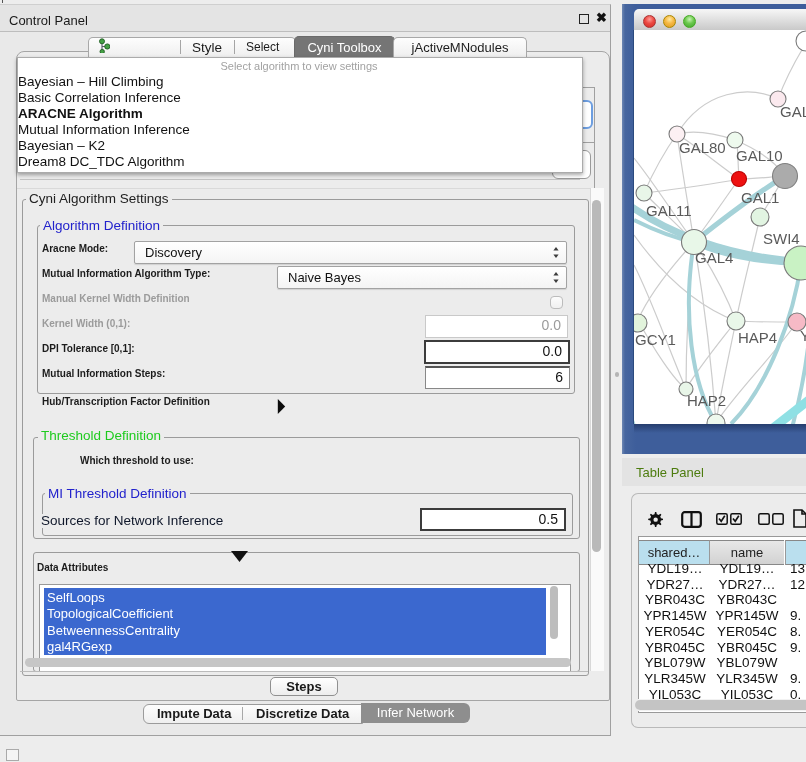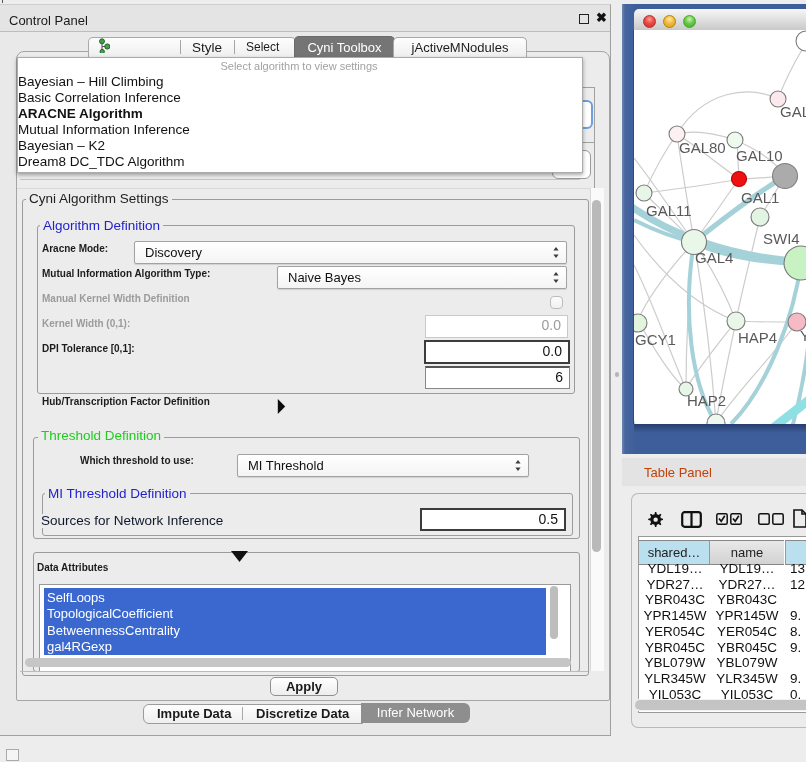--- a/index.html
+++ b/index.html
@@ -78,38 +78,32 @@
 
 <div class="lbl" style="left:42px;top:293px;color:#9b9b9b;">Manual Kernel Width Definition</div>
 <div class="abs" style="left:550px;top:296px;width:11px;height:11px;background:linear-gradient(#fcfcfc,#f0f0f0);border:1.5px solid #bcbcbc;border-radius:4px;"></div>
 
 <div class="lbl" style="left:42px;top:318px;color:#9b9b9b;">Kernel Width (0,1):</div>
 <div class="tf" style="left:425px;top:315px;width:135px;height:20px;border:1px solid #c9c9c9;color:#9b9b9b;padding:1px 6px 0 0;">0.0</div>
 
 <div class="lbl" style="left:42px;top:343px;">DPI Tolerance [0,1]:</div>
 <div class="tf" style="left:424px;top:340px;width:136px;height:19px;border:2px solid #3c3c3c;padding:1px 6px 0 0;">0.0</div>
 
+<div class="lbl" style="left:42px;top:368px;">Mutual Information Steps:</div>
 <div class="tf" style="left:425px;top:366px;width:137px;height:19px;border:1px solid #888;border-top:2px solid #555;padding:1px 6px 0 0;">6</div>
 
 <div class="lbl" style="left:42px;top:396px;">Hub/Transcription Factor Definition</div>
 <svg class="abs" style="left:277px;top:399px;" width="9" height="15" viewBox="0 0 9 15">
       <path d="M0.8 0 L8.2 7.5 L0.8 15 Z" fill="#0c0c0c"></path>
     </svg>
 
 <div class="gb" style="left:33px;top:437px;width:545px;height:100px;"></div>
 <div class="gbt" style="left:38px;top:429px;color:#1ecb1e;">Threshold Definition</div>
 
 <div class="lbl" style="left:80px;top:455px;">Which threshold to use:</div>
-<div class="combo" style="left:237px;top:454px;width:290px;height:21px;">
-      <span class="ct">MI Threshold</span>
- <svg class="spin" viewBox="0 0 6 11">
-        <path d="M3 0 L5.6 3.6 L0.4 3.6 Z" fill="#3c3c3c"></path>
-        <path d="M3 11 L5.6 7.4 L0.4 7.4 Z" fill="#3c3c3c"></path>
-      </svg>
-    </div>
 
 <div class="gb" style="left:42px;top:493px;width:529px;height:41px;"></div>
 <div class="gbt" style="left:45px;top:487px;color:#2222cc;">MI Threshold Definition</div>
 
 <div class="tf" style="left:420px;top:508px;width:136px;height:18px;border:2px solid #3c3c3c;padding:1px 6px 0 0;">0.5</div>
 
 <div class="gb" style="left:33px;top:552px;width:545px;height:118px;"></div>
 <div class="gbt" style="left:38px;top:514px;color:#0f172a;padding-right:26px;">Sources for Network Inference</div>
 <svg class="abs" style="left:231px;top:551px;" width="17" height="11" viewBox="0 0 17 11">
       <path d="M0 0 L17 0 L8.5 11 Z" fill="#111"></path>
@@ -119,21 +113,21 @@
 <div class="abs" style="left:39px;top:584px;width:530px;height:86px;background:#fff;border:1px solid #999;"></div>
 <div class="abs" style="left:44px;top:588px;width:502px;height:67px;background:#3b68cf;"></div>
 <div class="abs" style="left:47px;top:590px;font-size:13px;color:#fff;line-height:16.4px;">SelfLoops<br>TopologicalCoefficient<br>BetweennessCentrality<br>gal4RGexp</div>
 <div class="abs" style="left:550px;top:586px;width:8px;height:53px;background:#bdbdbd;border-radius:4px;"></div>
 <div class="abs" style="left:25px;top:658px;width:546px;height:9px;background:#c6c6c6;border-radius:4.5px;"></div>
 
 <div class="abs" style="left:590px;top:188px;width:13px;height:483px;background:#fafafa;border-left:1px solid #d8d8d8;"></div>
 <div class="abs" style="left:592px;top:200px;width:9px;height:352px;background:#b9b9b9;border-radius:4.5px;"></div>
 
 <div class="abs" style="left:20px;top:671px;width:568px;height:1px;background:#bbb;"></div>
-<div class="abs" style="left:270px;top:677px;width:66px;height:17px;background:linear-gradient(#ffffff,#ededed);border:1px solid #909090;border-radius:5px;text-align:center;font-size:13px;font-weight:bold;color:#1a1a1a;line-height:17px;">Apply</div>
+<div class="abs" style="left:270px;top:677px;width:66px;height:17px;background:linear-gradient(#ffffff,#ededed);border:1px solid #909090;border-radius:5px;text-align:center;font-size:13px;font-weight:bold;color:#1a1a1a;line-height:17px;">Steps</div>
 
 <div class="abs" style="left:143px;top:704px;width:218px;height:18px;background:linear-gradient(#fdfdfd,#efefef);border:1px solid #9b9b9b;border-radius:6px 0 0 6px;"></div>
 <div class="abs" style="left:157px;top:706px;font-size:13px;font-weight:bold;color:#1a1a1a;">Impute Data</div>
 <div class="abs" style="left:242px;top:707px;width:1px;height:13px;background:#a8a8a8;"></div>
 <div class="abs" style="left:256px;top:706px;font-size:13px;font-weight:bold;color:#1a1a1a;">Discretize Data</div>
 <div class="seltab" style="left:361px;top:703px;width:109px;height:20px;line-height:20px;border-radius:0 6px 6px 0;background:#8e8e8e;font-size:13px;">Infer Network</div>
 
 <div class="abs" style="left:17px;top:57px;width:564px;height:114px;background:#fff;border:1px solid #ababab;box-shadow:0 2px 4px rgba(0,0,0,0.35);z-index:50;"></div>
 <div class="abs" style="left:17px;top:60px;width:564px;text-align:center;font-size:11px;color:#a2a2a2;z-index:51;">Select algorithm to view settings</div>
 <div class="abs" style="left:18px;top:74px;font-size:13.5px;color:#111;line-height:16px;z-index:51;">Bayesian – Hill Climbing<br>Basic Correlation Inference<br><b>ARACNE Algorithm</b><br>Mutual Information Inference<br>Bayesian – K2<br>Dream8 DC_TDC Algorithm</div>
@@ -216,21 +210,21 @@
 <text x="61" y="233">GAL4</text>
 <text x="1" y="315">GCY1</text>
 <text x="104" y="313">HAP4</text>
 <text x="166" y="311">Y</text>
 <text x="53" y="376">HAP2</text>
 </g>
 </svg>
 </div>
 
 <div class="abs" style="left:622px;top:458px;width:184px;height:28px;background:#e3e3e3;"></div>
-<div class="abs" style="left:636px;top:465px;font-size:13px;color:#c2410c;margin-left:8px;">Table Panel</div>
+<div class="abs" style="left:636px;top:465px;font-size:13px;color:#4d7c0f;">Table Panel</div>
 
 <div class="abs" style="left:631px;top:493px;width:175px;height:233px;background:#ececec;border:1px solid #b9b9b9;border-radius:7px 0 0 7px;border-right:none;"></div>
 
 <svg class="abs" style="left:647px;top:511px;" width="16" height="16" viewBox="0 0 16 16">
       <path d="M8 1 L9.3 1 L9.8 3.2 a5 5 0 0 1 1.7 0.7 l1.9 -1.2 l1 1 l-1.2 1.9 a5 5 0 0 1 0.7 1.7 l2.2 0.5 l0 1.3 l-2.2 0.5 a5 5 0 0 1 -0.7 1.7 l1.2 1.9 l-1 1 l-1.9 -1.2 a5 5 0 0 1 -1.7 0.7 l-0.5 2.2 l-1.3 0 l-0.5 -2.2 a5 5 0 0 1 -1.7 -0.7 l-1.9 1.2 l-1 -1 l1.2 -1.9 a5 5 0 0 1 -0.7 -1.7 l-2.2 -0.5 l0 -1.3 l2.2 -0.5 a5 5 0 0 1 0.7 -1.7 l-1.2 -1.9 l1 -1 l1.9 1.2 a5 5 0 0 1 1.7 -0.7 Z" fill="#111"></path>
       <circle cx="8.65" cy="8.65" r="2.2" fill="#ececec"></circle>
     </svg>
 <svg class="abs" style="left:681px;top:511px;" width="21" height="17" viewBox="0 0 21 17">
       <rect x="1.2" y="1.2" width="18.6" height="14.6" rx="2.5" fill="none" stroke="#111" stroke-width="2.2"></rect>
       <line x1="10.5" y1="1" x2="10.5" y2="16" stroke="#111" stroke-width="2.2"></line>

